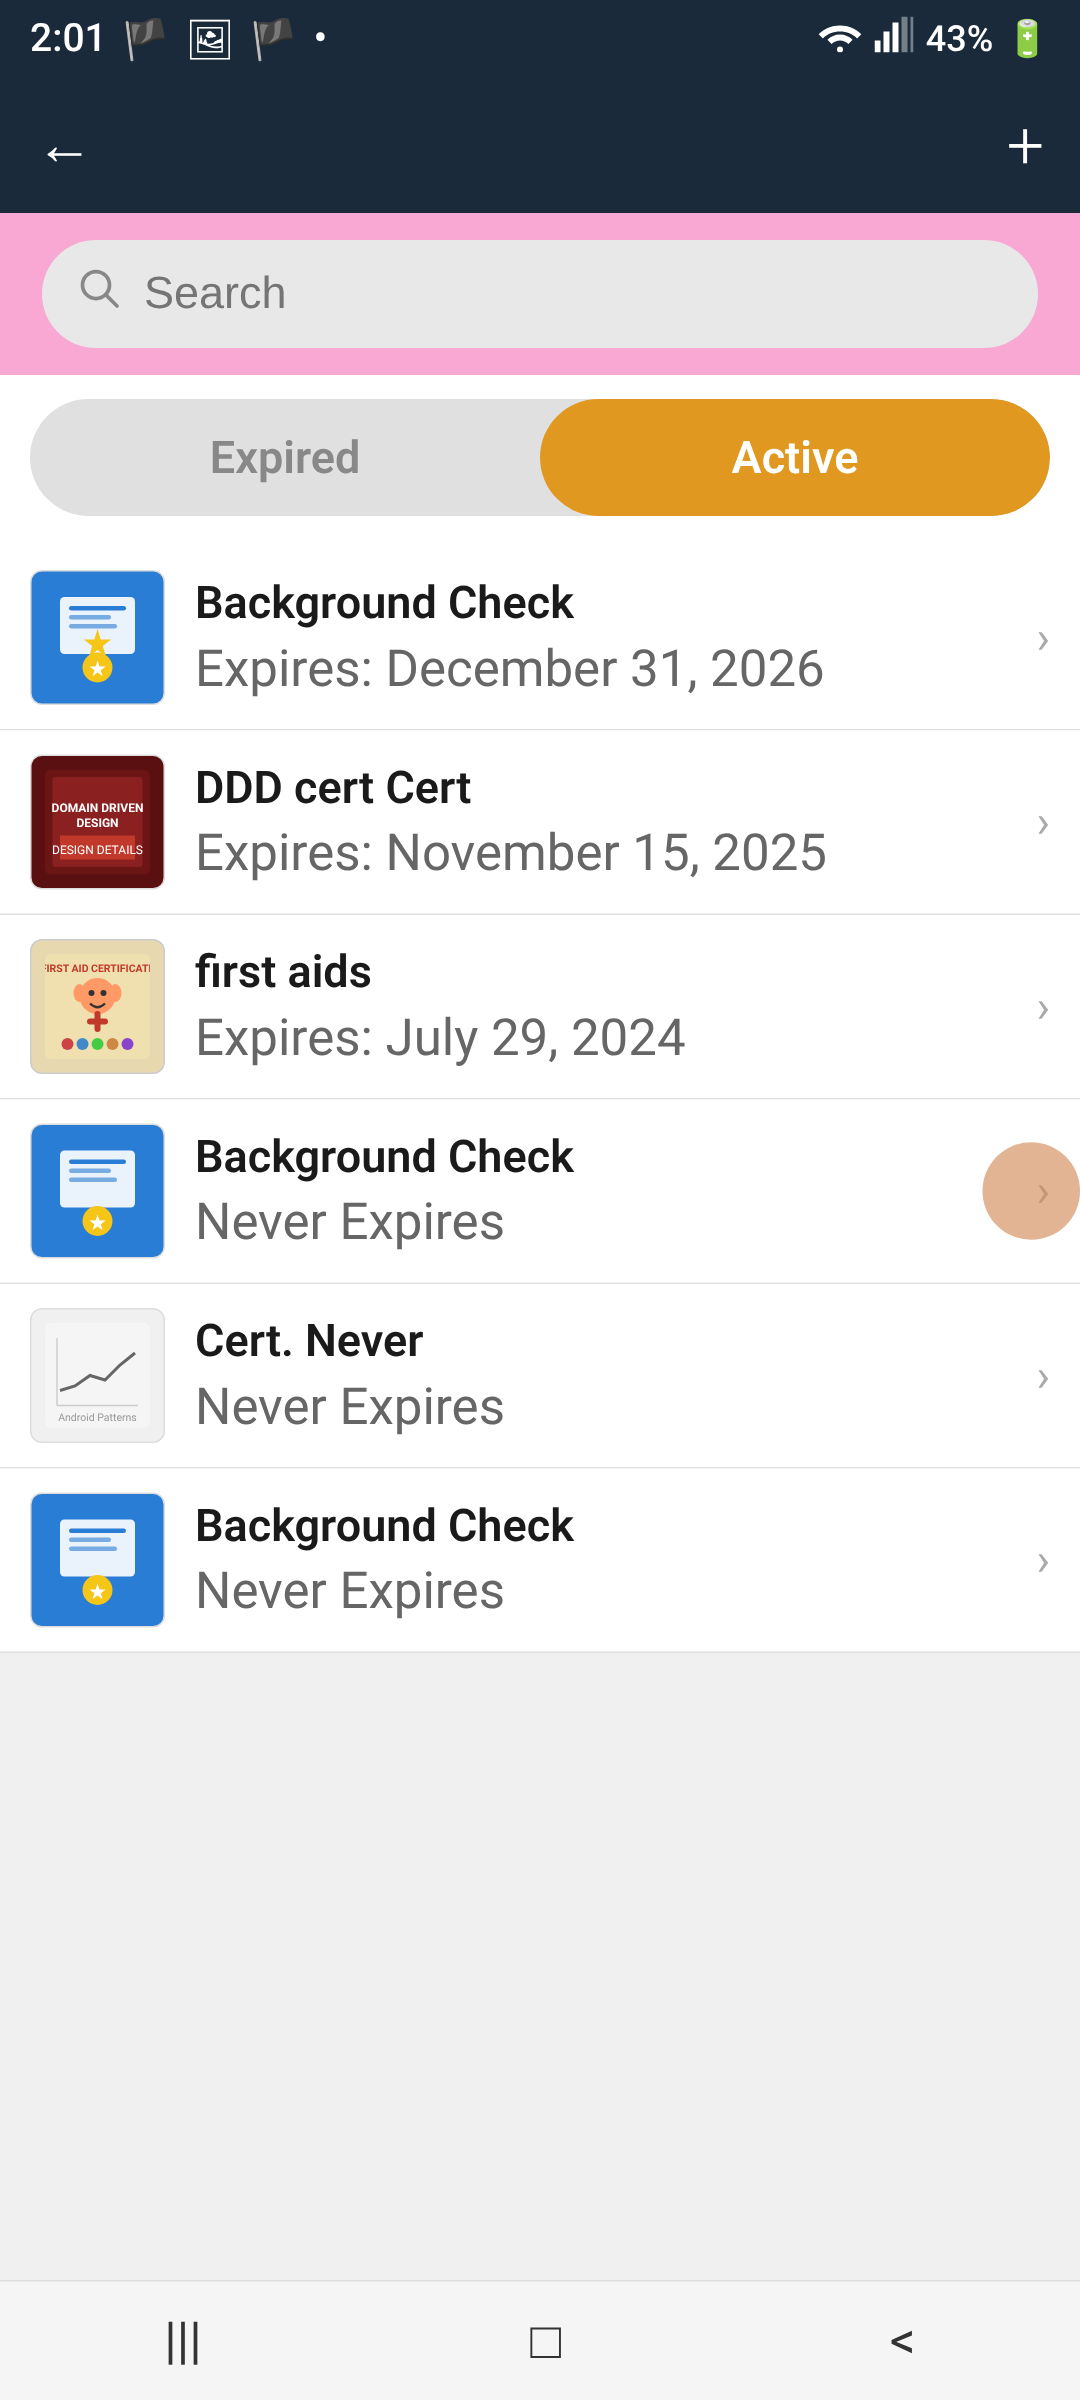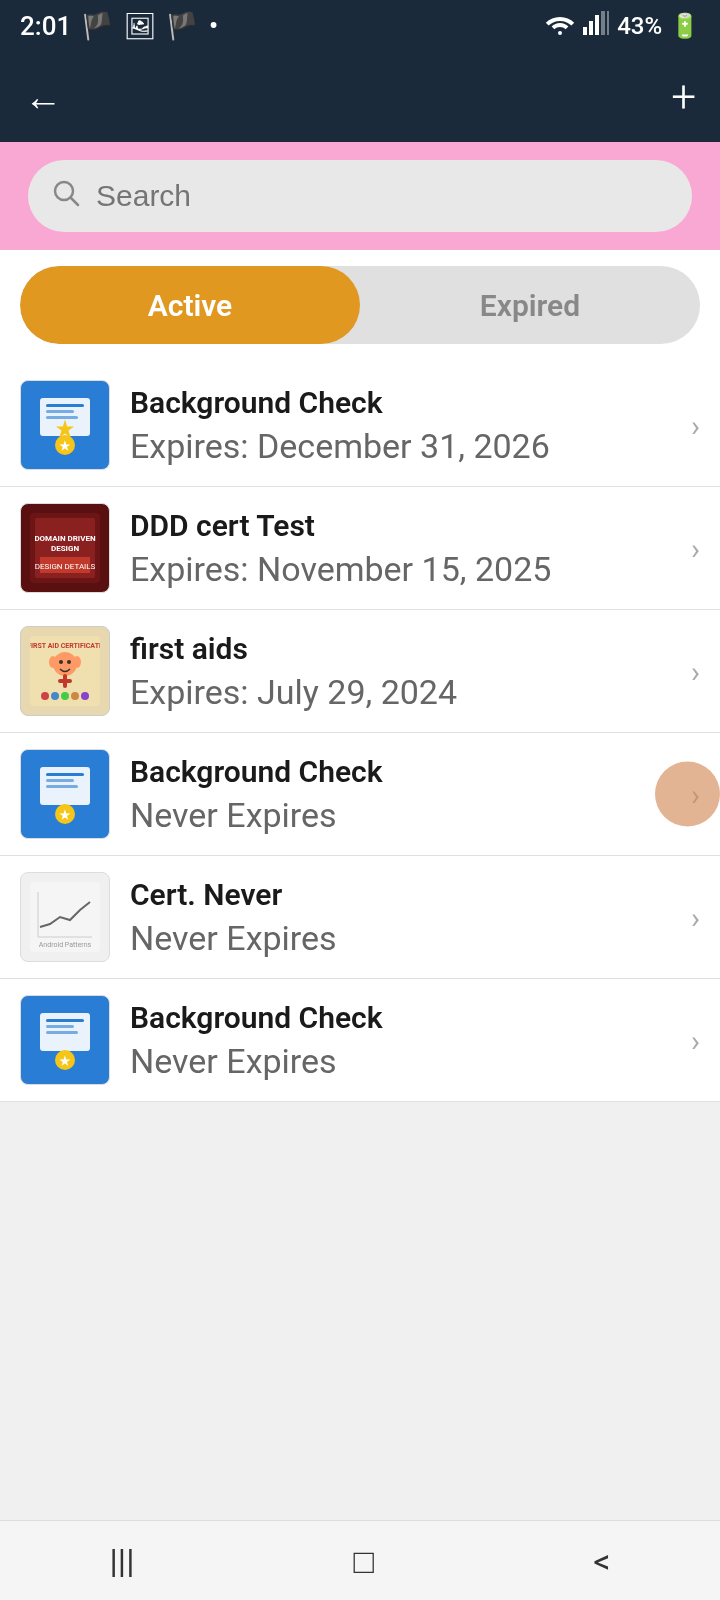--- a/index.html
+++ b/index.html
@@ -267,25 +267,25 @@
         <circle cx="12" cy="12" r="9" stroke="#888" stroke-width="2.5" fill="none"></circle>
         <line x1="19" y1="19" x2="26" y2="26" stroke="#888" stroke-width="2.5" stroke-linecap="round"></line>
       </svg>
     </span>
     <input class="search-input" type="text" placeholder="Search" style="">
   </div>
 </div>
 
 <div class="tab-container">
   <div class="tab-toggle">
+    <div class="tab-btn inactive">
+      <span>Expired</span>
+    </div>
     <div class="tab-btn active">
       <span>Active</span>
-    </div>
-    <div class="tab-btn inactive">
-      <span>Expired</span>
     </div>
   </div>
 </div>
 
 <div class="list-container">
 
   <div class="list-item">
     <div class="item-icon blue-bg">
       <svg width="70" height="70" viewBox="0 0 70 70" fill="none">
         <rect width="70" height="70" rx="8" fill="#2a7dd4"></rect>
@@ -312,21 +312,21 @@
       <svg width="70" height="70" viewBox="0 0 70 70">
         <rect width="70" height="70" rx="4" fill="#6b1515"></rect>
         <rect x="5" y="5" width="60" height="60" rx="2" fill="#8b2020"></rect>
         <text x="35" y="28" text-anchor="middle" font-size="8" fill="white" font-weight="bold">DOMAIN DRIVEN</text>
         <text x="35" y="38" text-anchor="middle" font-size="8" fill="white" font-weight="bold">DESIGN</text>
         <rect x="10" y="44" width="50" height="16" fill="#c0392b"></rect>
         <text x="35" y="56" text-anchor="middle" font-size="8" fill="white">DESIGN DETAILS</text>
       </svg>
     </div>
     <div class="item-content">
-      <div class="item-title">DDD cert Test</div>
+      <div class="item-title">DDD cert Cert</div>
       <div class="item-subtitle">Expires: November 15, 2025</div>
     </div>
     <span class="chevron">›</span>
   </div>
 
   <div class="list-item">
     <div class="item-icon" style="background:#e8d8b0; border:1px solid #ccc;">
       <svg width="70" height="70" viewBox="0 0 70 70">
         <rect width="70" height="70" rx="4" fill="#f0e0b0"></rect>
         <text x="35" y="12" text-anchor="middle" font-size="7" fill="#c0392b" font-weight="bold">FIRST AID CERTIFICATE</text>

